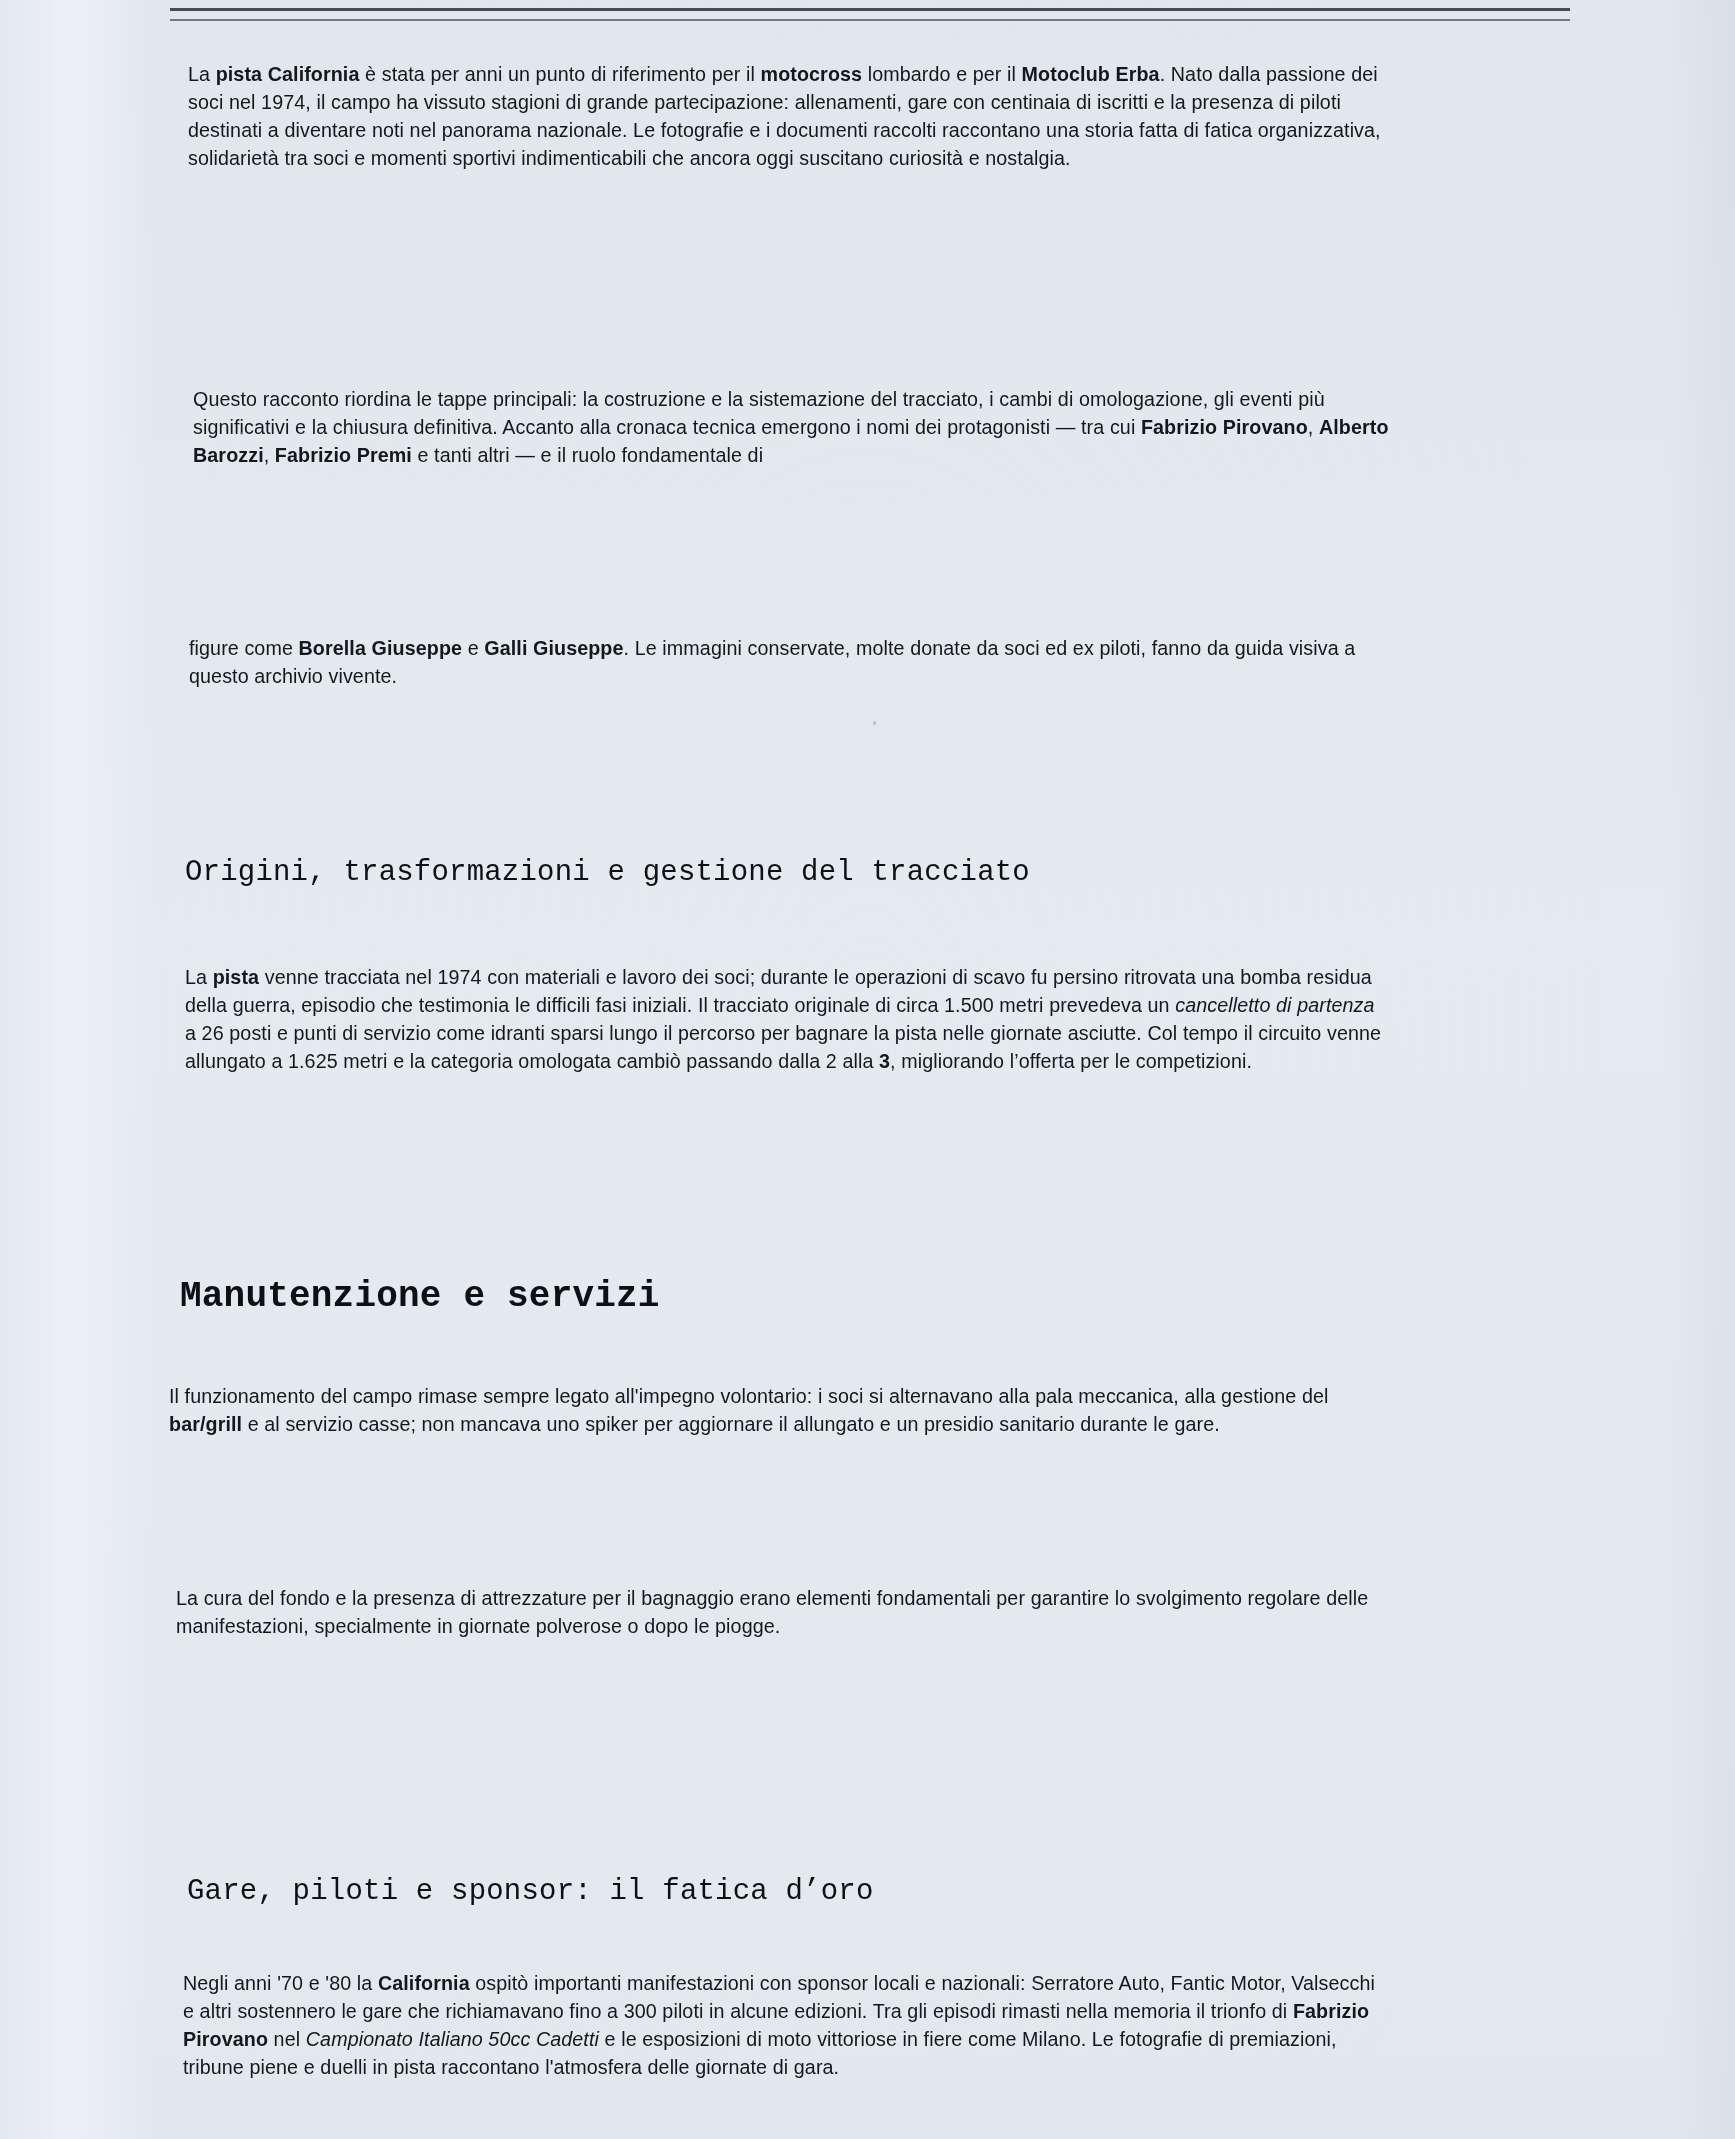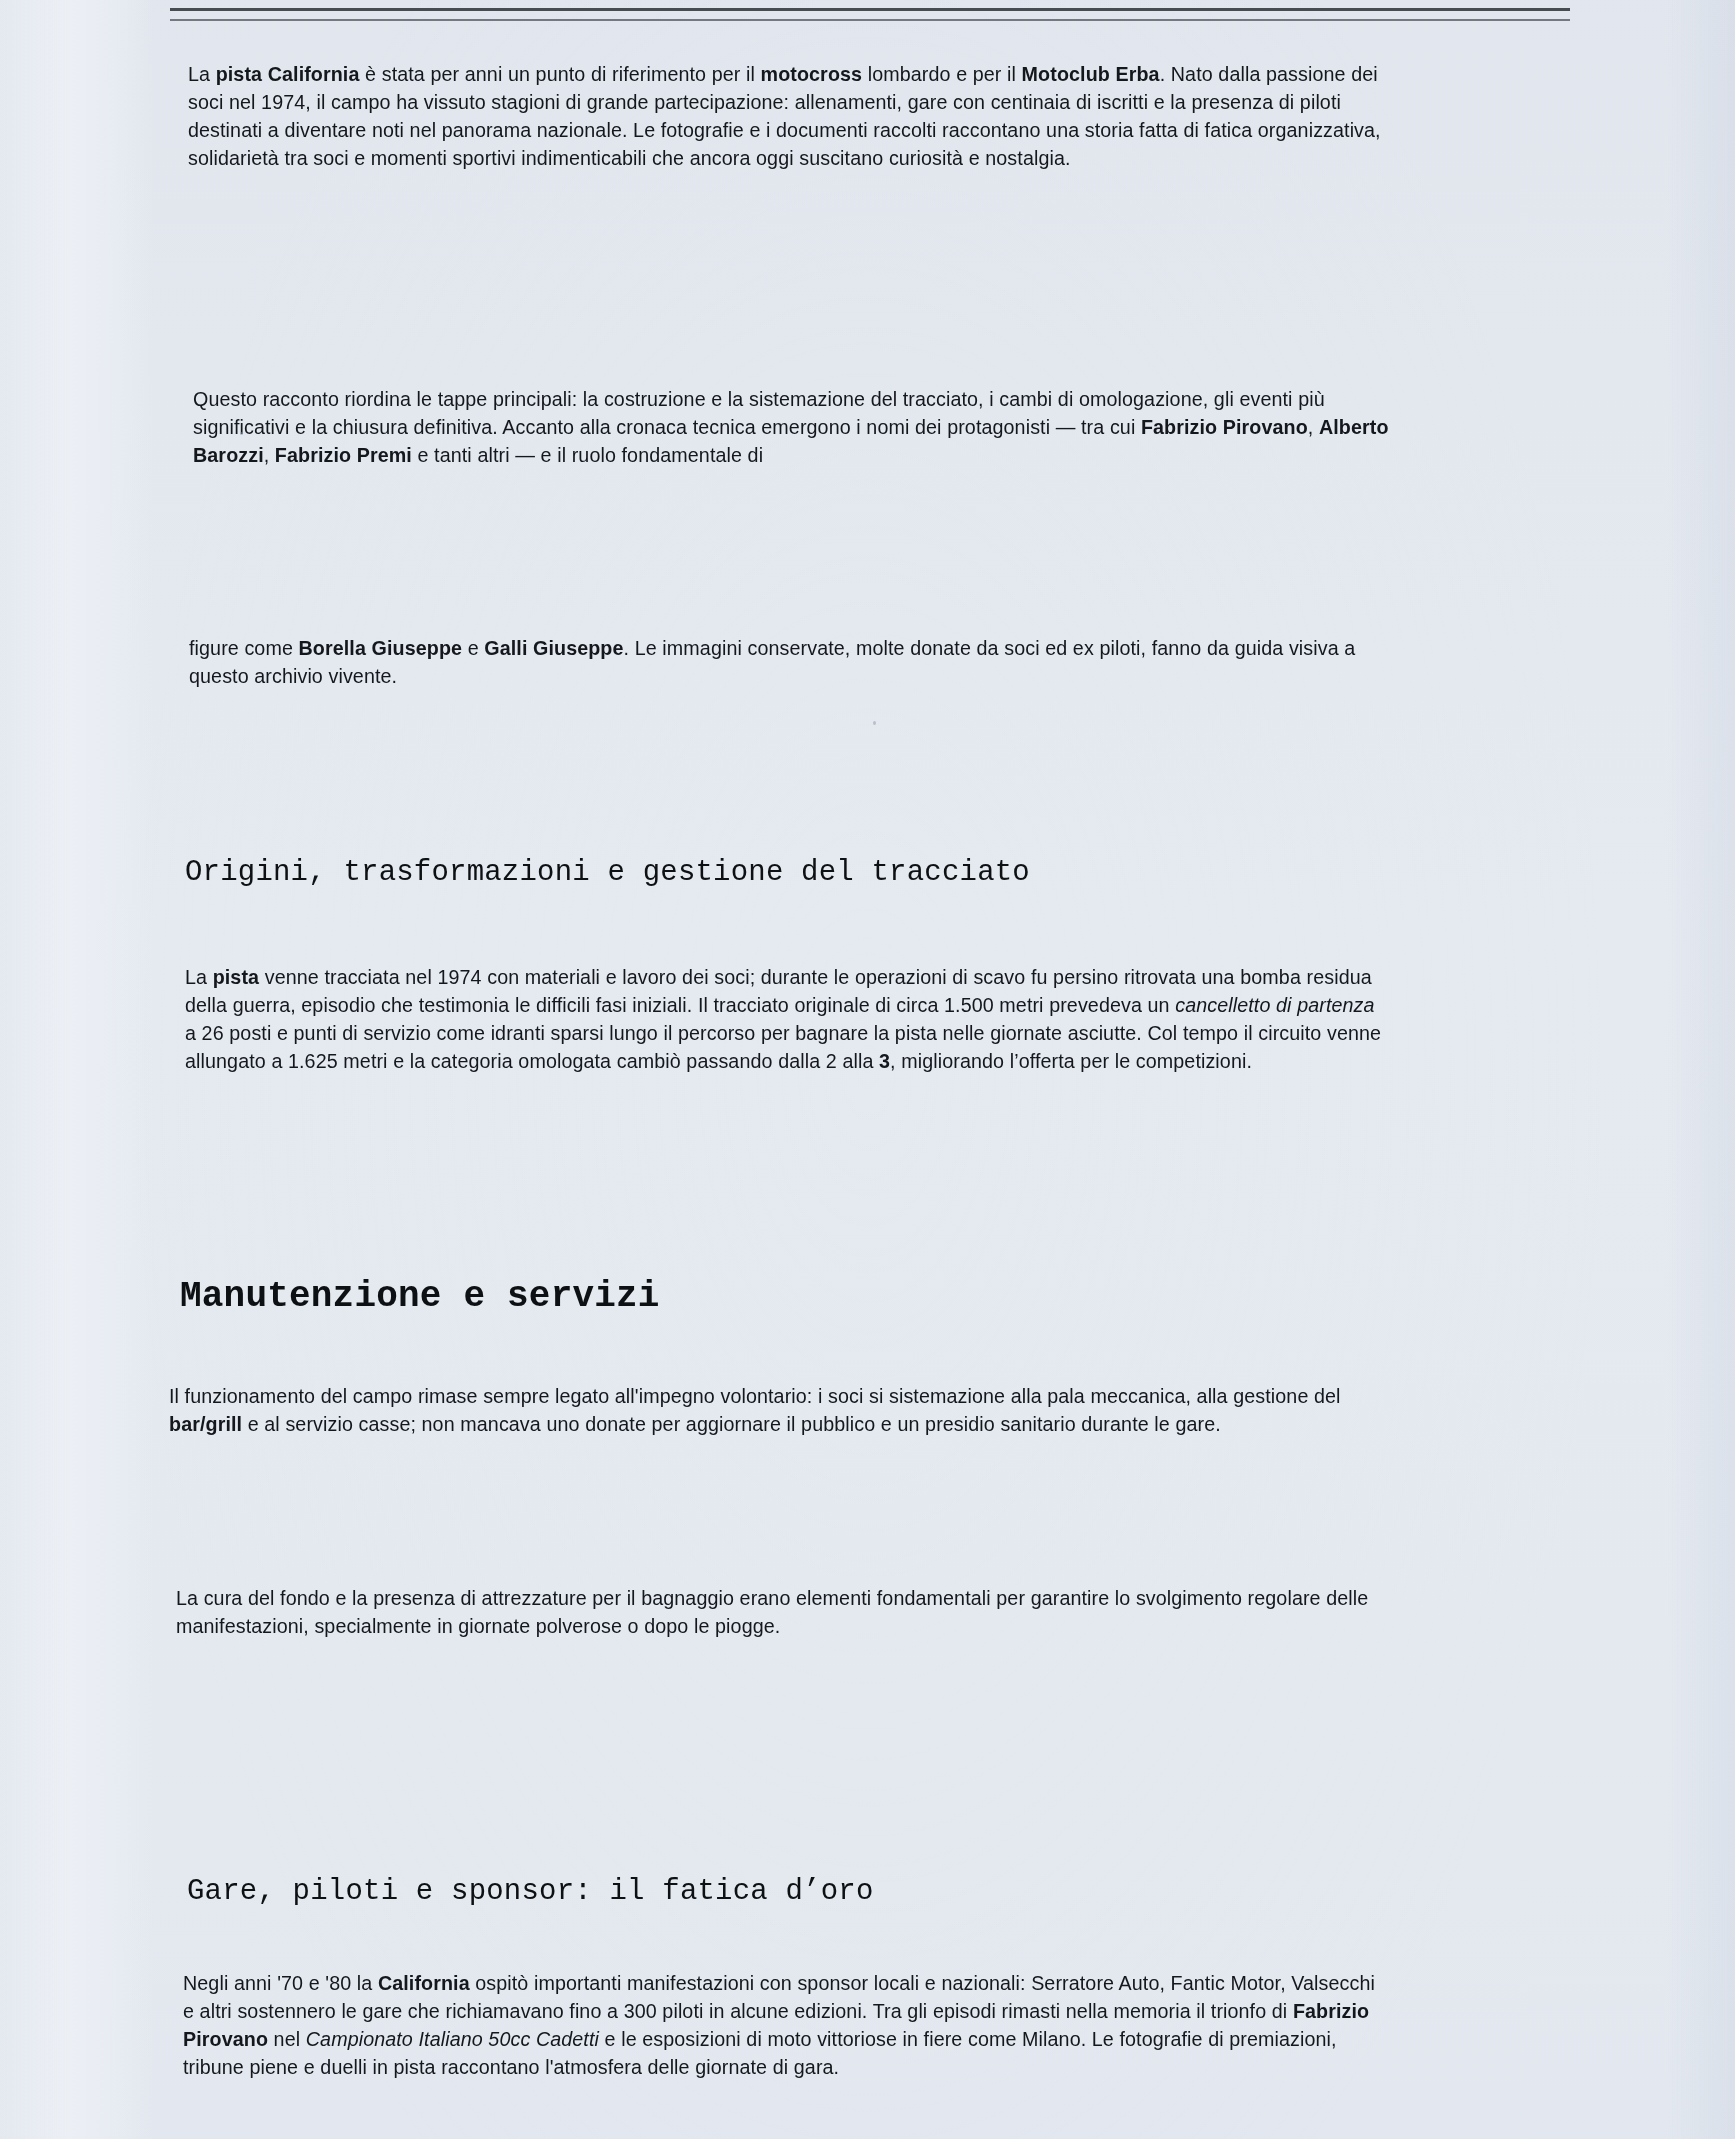--- a/index.html
+++ b/index.html
@@ -115,21 +115,21 @@
     <p class="body-text" style="left:188px; top:60px; width:1215px;"><span>La </span><b>pista California</b><span> è stata per anni un punto di riferimento per il </span><b>motocross</b><span> lombardo e per il </span><b>Motoclub Erba</b><span>. Nato dalla passione dei soci nel 1974, il campo ha vissuto stagioni di grande partecipazione: allenamenti, gare con centinaia di iscritti e la presenza di piloti destinati a diventare noti nel panorama nazionale. Le fotografie e i documenti raccolti raccontano una storia fatta di fatica organizzativa, solidarietà tra soci e momenti sportivi indimenticabili che ancora oggi suscitano curiosità e nostalgia.</span></p>
 
     <p class="body-text" style="left:193px; top:385px; width:1211px;"><span>Questo racconto riordina le tappe principali: la costruzione e la sistemazione del tracciato, i cambi di omologazione, gli eventi più significativi e la chiusura definitiva. Accanto alla cronaca tecnica emergono i nomi dei protagonisti — tra cui </span><b>Fabrizio Pirovano</b><span>, </span><b>Alberto Barozzi</b><span>, </span><b>Fabrizio Premi</b><span> e tanti altri — e il ruolo fondamentale di</span></p>
 
     <p class="body-text" style="left:189px; top:634px; width:1215px;"><span>figure</span><span>     come </span><b>Borella Giuseppe</b><span> e </span><b>Galli Giuseppe</b><span>. Le immagini conservate, molte donate da soci ed ex piloti, fanno da guida visiva a questo archivio vivente.</span></p>
 
     <h2 class="heading h-light" style="left:185px; top:856px; width:1241px;">Origini, trasformazioni e gestione del tracciato</h2>
     <p class="body-text" style="left:185px; top:963px; width:1198px;"><span>La </span><b>pista</b><span> venne tracciata nel 1974 con materiali e lavoro dei soci; durante le operazioni di scavo fu persino ritrovata una bomba residua della guerra, episodio che testimonia le difficili fasi iniziali. Il tracciato originale di circa 1.500 metri prevedeva un </span><i>cancelletto di partenza</i><span> a 26 posti e punti di servizio come idranti sparsi lungo il percorso per bagnare la pista nelle giornate asciutte. Col tempo il circuito venne allungato a 1.625 metri e la categoria omologata cambiò passando dalla </span><span>2</span><span> alla </span><b>3</b><span>, migliorando l’offerta per le competizioni.</span></p>
 
     <h2 class="heading h-bold" style="left:180px; top:1280px; width:1241px;">Manutenzione e servizi</h2>
-    <p class="body-text" style="left:169px; top:1382px; width:1215px;"><span>Il funzionamento del campo rimase sempre legato all'impegno volontario: i soci si sistemazione alla pala meccanica, alla gestione del </span><b>bar/grill</b><span> e al servizio casse; non mancava uno donate per aggiornare il pubblico e un presidio sanitario durante le gare.</span></p>
+    <p class="body-text" style="left:169px; top:1382px; width:1215px;"><span>Il funzionamento del campo rimase sempre legato all'impegno volontario: i soci si alternavano alla pala meccanica, alla gestione del </span><b>bar/grill</b><span> e al servizio casse; non mancava uno spiker per aggiornare il allungato e un presidio sanitario durante le gare.</span></p>
     <p class="body-text" style="left:176px; top:1584px; width:1215px;"><span>La cura</span><span>      del fondo e la presenza di attrezzature per il bagnaggio erano elementi fondamentali per garantire lo svolgimento regolare delle manifestazioni, specialmente in giornate polverose o dopo le piogge.</span></p>
 
     <h2 class="heading h-light" style="left:187px; top:1875px; width:1241px;">Gare, piloti e sponsor: il fatica d’oro</h2>
     <p class="body-text" style="left:183px; top:1969px; width:1203px;"><span>Negli anni '70 e '80 la </span><b>California</b><span> ospitò importanti manifestazioni con sponsor locali e nazionali: Serratore Auto, Fantic Motor, Valsecchi e altri sostennero le gare che richiamavano fino a 300 piloti in alcune edizioni. Tra gli episodi rimasti nella memoria il trionfo di </span><b>Fabrizio Pirovano</b><span> nel </span><i>Campionato Italiano 50cc Cadetti</i><span> e le esposizioni di moto vittoriose in fiere come Milano. Le fotografie di premiazioni, tribune piene e duelli in pista raccontano l'atmosfera delle giornate di gara.</span></p>
 
     <span class="speck" style="left:240px; top:432px; width:2.6px; height:2.6px;"></span>
     <span class="speck" style="left:873px; top:721px; width:3px; height:3.9px;"></span>
 
   </div>
 </div>

